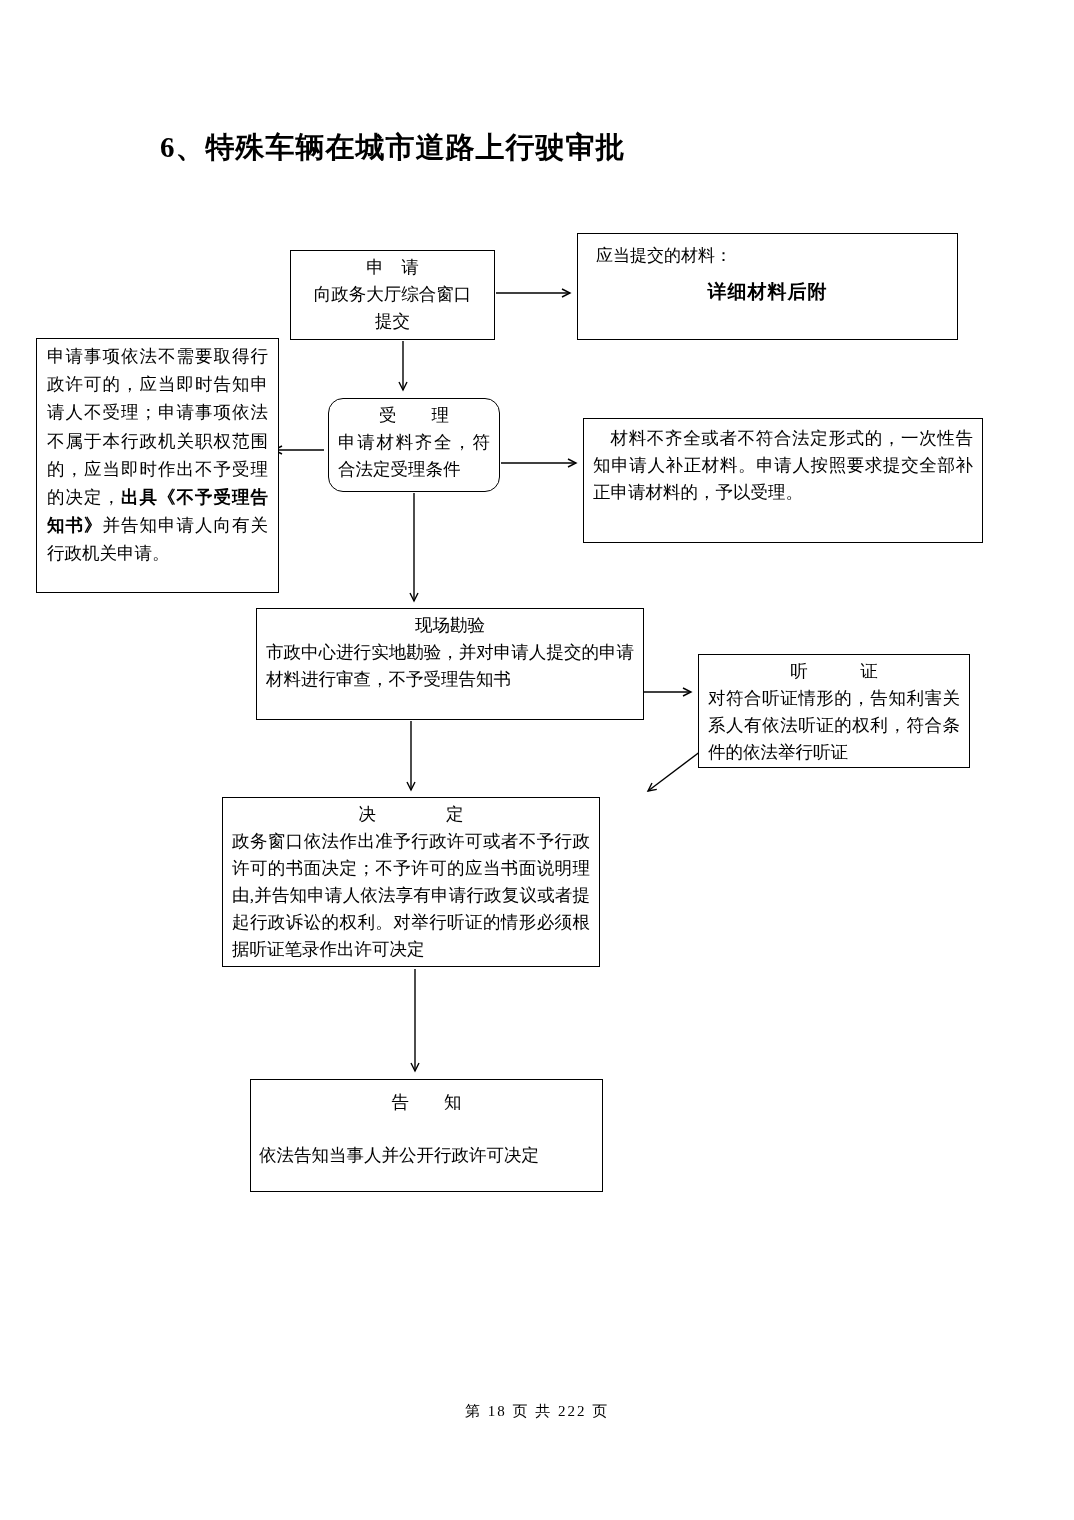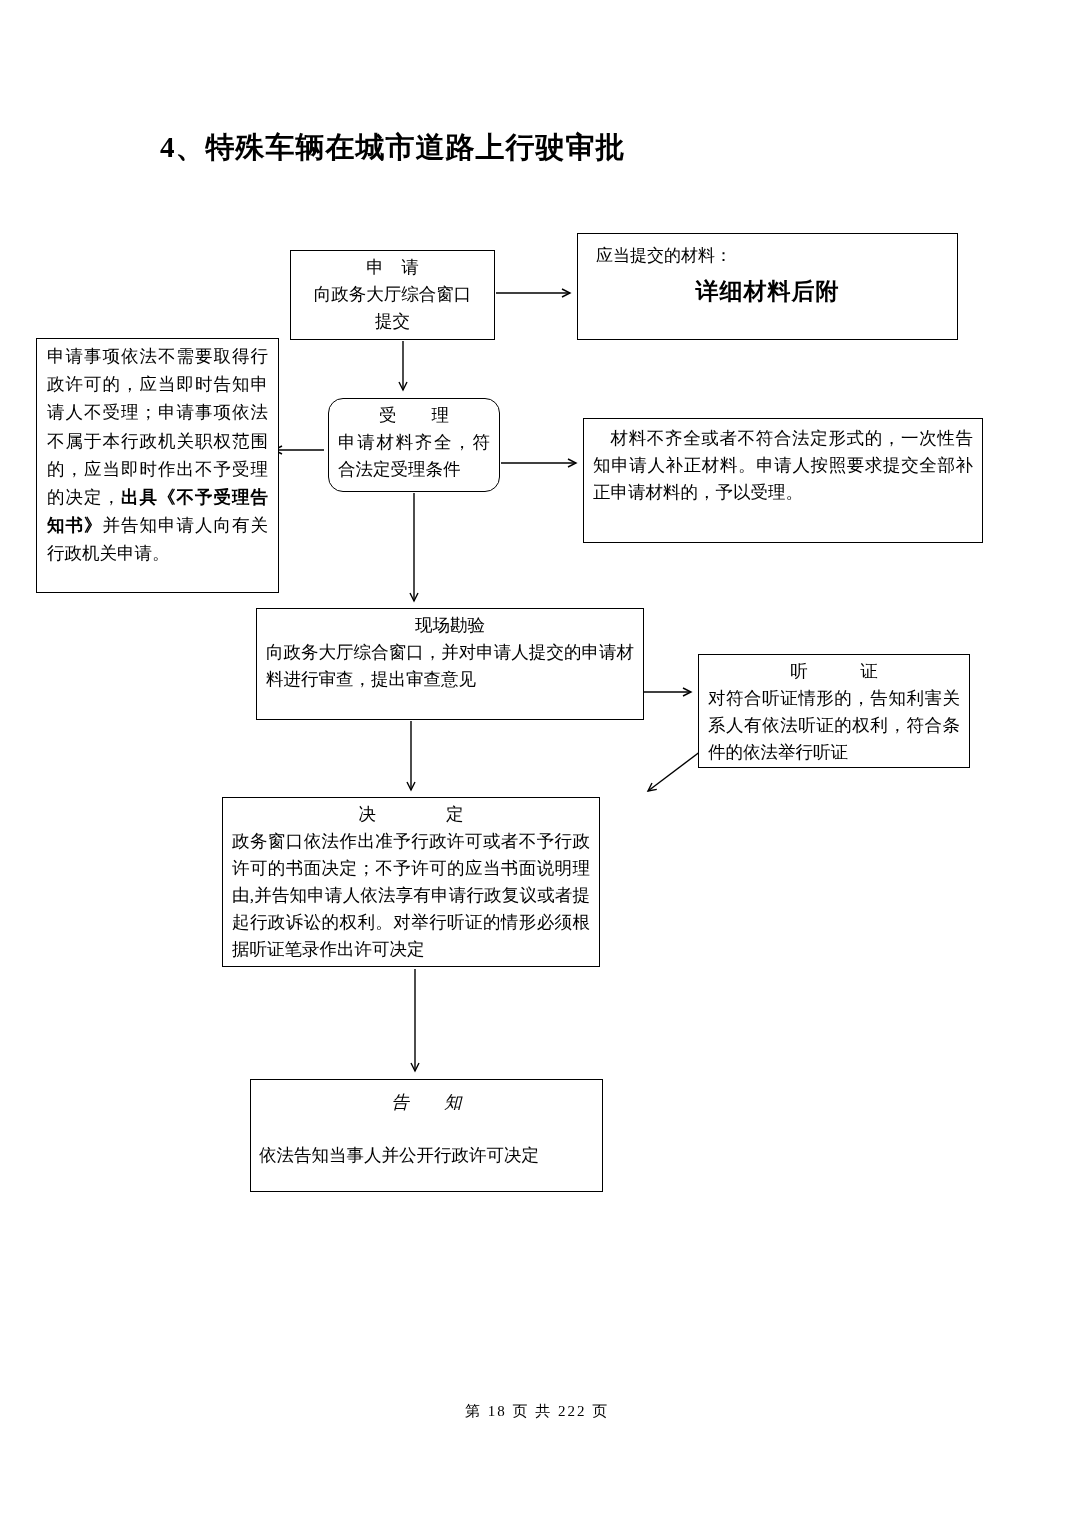--- a/index.html
+++ b/index.html
@@ -34,48 +34,48 @@
     padding:0 9px;
   }
   .body-left{text-align:left;}
   .body-center{text-align:center;}
   .indent1{text-indent:1em;}
   
   .box-apply{left:290px;top:250px;width:205px;height:90px;}
   .box-materials{left:577px;top:233px;width:381px;height:107px;}
   .box-materials .mat-label{padding:8px 0 0 18px;font-size:17px;}
   .box-materials .mat-emph{
-    text-align:center;font-weight:bold;font-size:23px;margin-top:9px;letter-spacing:1px;
+    text-align:center;font-weight:bold;font-size:19px;margin-top:9px;letter-spacing:1px;
   }
   .box-reject{left:36px;top:338px;width:243px;height:255px;line-height:28.2px;padding:3px 0;}
   .box-reject .box-body{padding:0 10px;}
   .box-accept{left:328px;top:398px;width:172px;height:94px;border-radius:15px;}
   .box-supplement{left:583px;top:418px;width:400px;height:125px;padding-top:6px;}
   .box-inspection{left:256px;top:608px;width:388px;height:112px;}
   .box-hearing{left:698px;top:654px;width:272px;height:114px;}
   .box-decision{left:222px;top:797px;width:378px;height:170px;}
   .box-notify{left:250px;top:1079px;width:353px;height:113px;}
-  .box-notify .box-title{padding-top:9px;font-style:italic;}
+  .box-notify .box-title{padding-top:9px;}
   .box-notify .box-body{margin-top:26px;padding:0 8px;}
   .page-footer{
     position:absolute;left:0;top:1402px;width:100%;
     text-align:center;font-size:15px;letter-spacing:2px;
     font-family:"Liberation Serif","DejaVu Serif",serif;
   }
   svg.arrows{
     position:absolute;left:0;top:0;width:1074px;height:1520px;
     pointer-events:none;
   }
 </style>
 </head>
 <body>
 
 <div class="page">
 
-  <div class="page-title">4、特殊车辆在城市道路上行驶审批</div>
+  <div class="page-title">6、特殊车辆在城市道路上行驶审批</div>
 
   <svg class="arrows" viewBox="0 0 1074 1520">
     <defs>
       <marker id="ah" markerWidth="14" markerHeight="14" refX="9" refY="5" orient="auto" markerUnits="userSpaceOnUse">
         <path d="M1,1 L9,5 L1,9" fill="none" stroke="#000" stroke-width="1.4"></path>
       </marker>
     </defs>
     <g stroke="#000" stroke-width="1.4" fill="none">
       <line x1="403" y1="341" x2="403" y2="390" marker-end="url(#ah)"></line>
       <line x1="496" y1="293" x2="570" y2="293" marker-end="url(#ah)"></line>
@@ -108,21 +108,21 @@
     <div class="box-title">受　　理</div>
     <div class="box-body">申请材料齐全，符合法定受理条件</div>
   </div>
 
   <div class="fc-box box-supplement">
     <div class="box-body indent1">材料不齐全或者不符合法定形式的，一次性告知申请人补正材料。申请人按照要求提交全部补正申请材料的，予以受理。</div>
   </div>
 
   <div class="fc-box box-inspection">
     <div class="box-title">现场勘验</div>
-    <div class="box-body">向政务大厅综合窗口，并对申请人提交的申请材料进行审查，提出审查意见</div>
+    <div class="box-body">市政中心进行实地勘验，并对申请人提交的申请材料进行审查，不予受理告知书</div>
   </div>
 
   <div class="fc-box box-hearing">
     <div class="box-title">听　　　证</div>
     <div class="box-body">对符合听证情形的，告知利害关系人有依法听证的权利，符合条件的依法举行听证</div>
   </div>
 
   <div class="fc-box box-decision">
     <div class="box-title">决　　　　定</div>
     <div class="box-body">政务窗口依法作出准予行政许可或者不予行政许可的书面决定；不予许可的应当书面说明理由,并告知申请人依法享有申请行政复议或者提起行政诉讼的权利。对举行听证的情形必须根据听证笔录作出许可决定</div>

